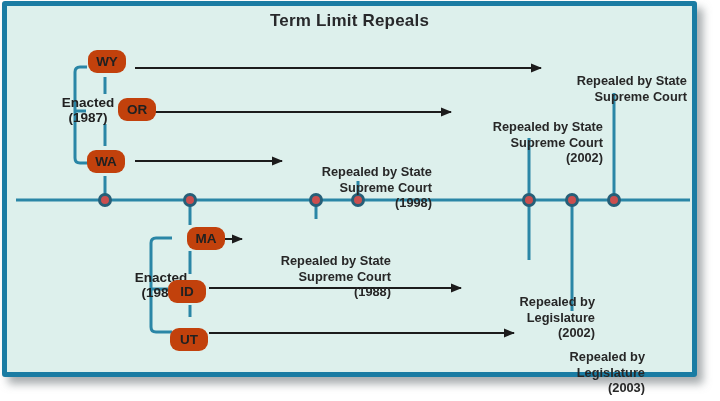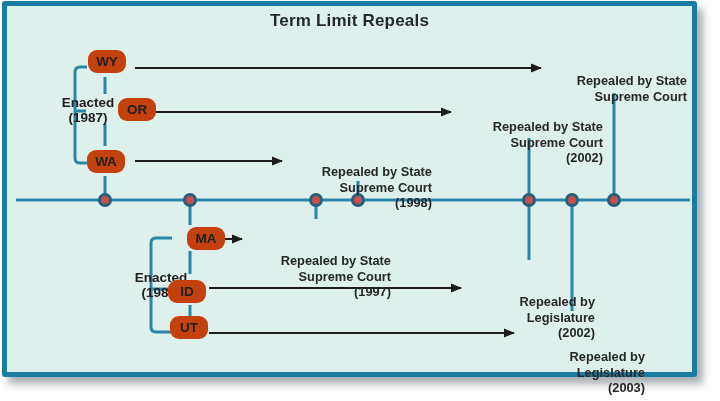--- a/index.html
+++ b/index.html
@@ -94,40 +94,40 @@
   <div class="enacted" style="left:73px; top:270px;">
     <div>Enacted</div>
     <div>(1985)</div>
   </div>
 
   <div class="state" style="left:88px; top:50px;">WY</div>
   <div class="state" style="left:88px; top:98px;margin-left:30px;">OR</div>
   <div class="state" style="left:87px; top:150px;">WA</div>
   <div class="state" style="left:173px; top:227px;margin-left:14px;">MA</div>
   <div class="state" style="left:168px; top:280px;">ID</div>
-  <div class="state" style="left:170px; top:316px;">UT</div>
+  <div class="state" style="left:170px; top:328px;">UT</div>
 
   <div class="repeal" style="left:537px; top:41px;">
     <div>Repealed by State</div>
     <div>Supreme Court</div>
   </div>
   <div class="repeal" style="left:453px; top:87px;">
     <div>Repealed by State</div>
     <div>Supreme Court</div>
     <div>(2002)</div>
   </div>
   <div class="repeal" style="left:282px; top:132px;">
     <div>Repealed by State</div>
     <div>Supreme Court</div>
     <div>(1998)</div>
   </div>
   <div class="repeal" style="left:241px; top:221px;">
     <div>Repealed by State</div>
     <div>Supreme Court</div>
-    <div>(1997)</div>
+    <div>(1988)</div>
   </div>
   <div class="repeal" style="left:445px; top:262px;">
     <div>Repealed by</div>
     <div>Legislature</div>
     <div>(2002)</div>
   </div>
   <div class="repeal" style="left:495px; top:317px;">
     <div>Repealed by</div>
     <div>Legislature</div>
     <div>(2003)</div>

